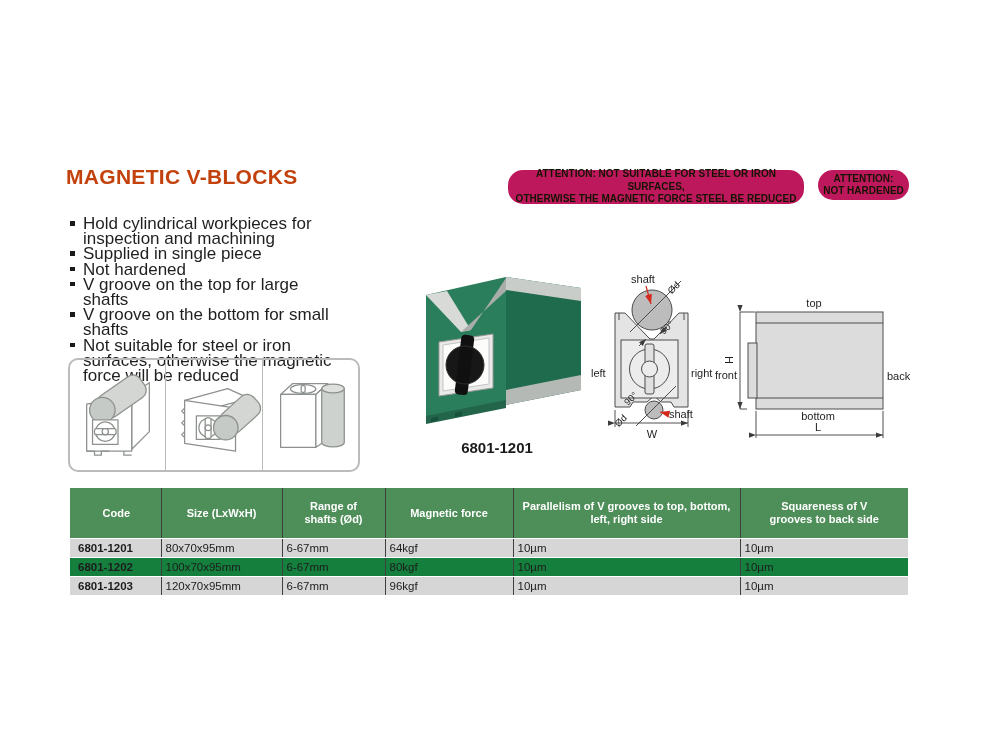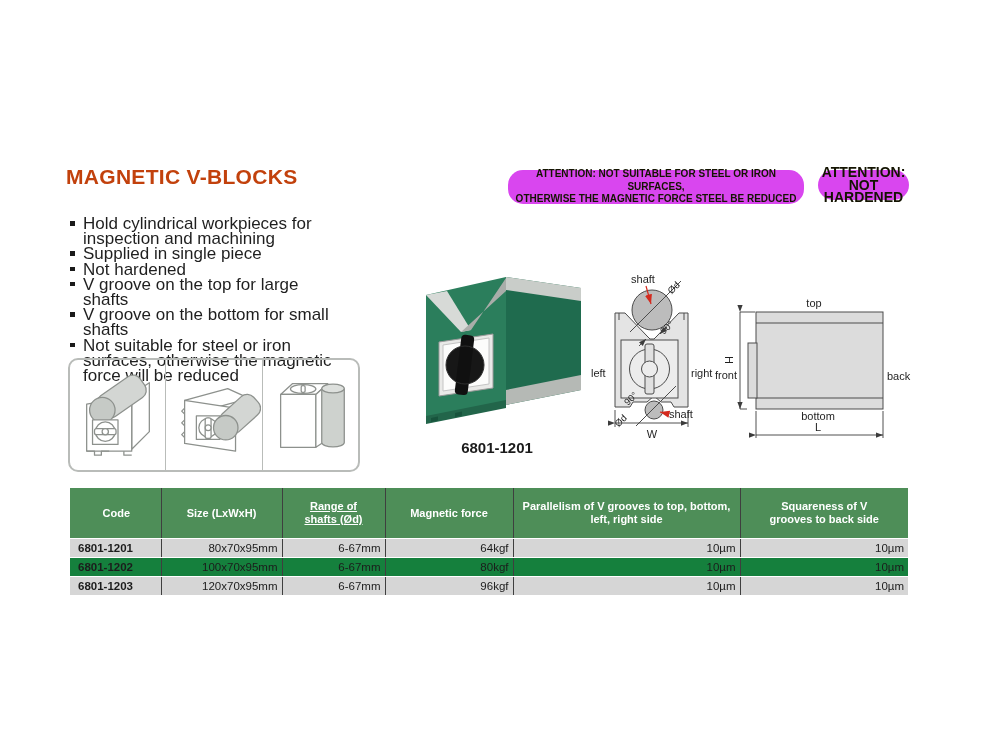--- a/index.html
+++ b/index.html
@@ -1,46 +1,46 @@
 <!DOCTYPE html>
 <html><head>
 <meta charset="utf-8">
 <style>
   * { margin:0; padding:0; box-sizing:border-box; }
   body { background:#fff; font-family:"Liberation Sans", sans-serif; }
   .page { position:relative; width:1000px; height:736px; background:#ffffff; overflow:hidden; }
 
   .page-title { position:absolute; left:66px; top:165px; font-size:21px; font-weight:bold; color:#c2410c; letter-spacing:.3px; }
 
-  .attn { position:absolute; background:#d946ef; border-radius:15px; display:flex; flex-direction:column; justify-content:center; text-align:center; font-weight:bold; color:#141402; }
+  .attn { position:absolute; background:#be185d; border-radius:15px; display:flex; flex-direction:column; justify-content:center; text-align:center; font-weight:bold; color:#141402; }
   .attn-1 { left:508px; top:170px; width:296px; height:34px; font-size:10px; line-height:12.5px; }
-  .attn-2 { left:818px; top:170px; width:91px; height:30px; font-size:14px; line-height:12.5px; }
+  .attn-2 { left:818px; top:170px; width:91px; height:30px; font-size:10px; line-height:12.5px; }
 
   .features { position:absolute; left:70px; top:216px; width:268px; list-style:none; }
   .features li { position:relative; padding-left:13px; font-size:17px; line-height:15.2px; color:#1f1f1f; }
   .features li::before { content:""; position:absolute; left:0; top:5px; width:4.5px; height:4.5px; background:#1a1a1a; }
 
   .icon-box { position:absolute; left:68px; top:358px; width:292px; height:114px; border:2px solid #b9bcb9; border-radius:10px; display:flex; }
   .icon-cell { flex:1; display:flex; align-items:center; justify-content:center; }
   .icon-cell + .icon-cell { border-left:1px solid #b9bcb9; }
 
   .product-photo { position:absolute; left:411px; top:250px; }
   .product-caption { position:absolute; left:411px; top:439px; width:172px; text-align:center; font-size:15px; font-weight:bold; color:#1b1b1b; }
 
   .front-diagram { position:absolute; left:590px; top:266px; }
   .side-diagram  { position:absolute; left:710px; top:293px; }
   .diag-label { font-size:11px; fill:#1f1f1f; font-family:"Liberation Sans",sans-serif; }
   .diag-small { font-size:9.5px; fill:#1f1f1f; font-family:"Liberation Sans",sans-serif; }
 
   table.specs { position:absolute; left:70px; top:488px; width:838px; border-collapse:collapse; table-layout:fixed; }
   table.specs th { background:#4e8e58; color:#ffffff; font-size:11px; font-weight:bold; height:34px; text-align:center; padding:0 6px; line-height:13px; vertical-align:middle; }
   table.specs th.col-code { text-align:center; padding-left:8px; }
-  table.specs th.col-range { padding:12px 14px;text-decoration:underline; }
+  table.specs th.col-range { padding:12px 14px; }
   table.specs th.col-square { padding:4px 20px; }
-  table.specs td { font-size:11.5px; color:#1c1c1c; height:19px; text-align:right; padding:0 4px; }
+  table.specs td { font-size:11.5px; color:#1c1c1c; height:19px; text-align:left; padding:0 4px; }
   table.specs td.cell-code { text-align:left; font-weight:bold; padding-left:8px; }
   table.specs tr.r-odd td { background:#d6d6d6; }
   table.specs tr.r-even td { background:#15803d; }
   table.specs th + th, table.specs td + td { border-left:1px solid #3f3f3f; }
   table.specs tr > * { border-bottom:1px solid #ffffff; }
 </style>
 </head>
 <body>
 
 <div class="page">

